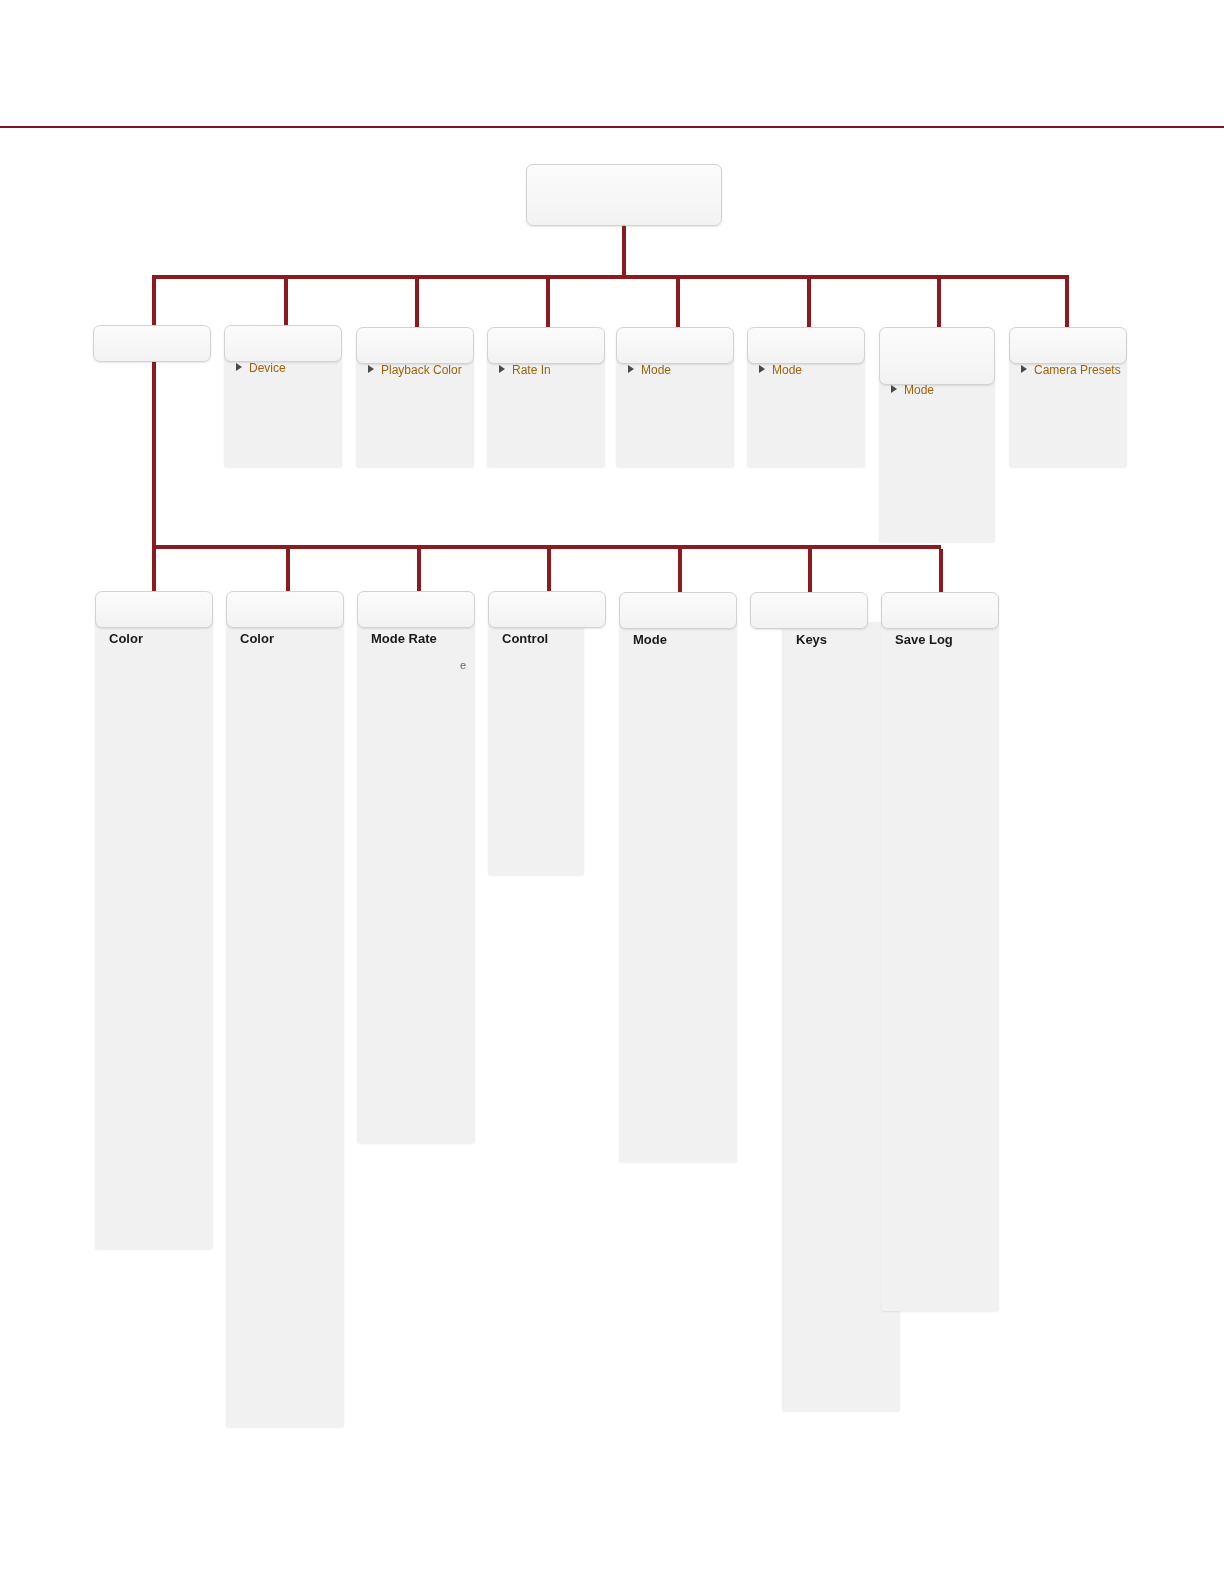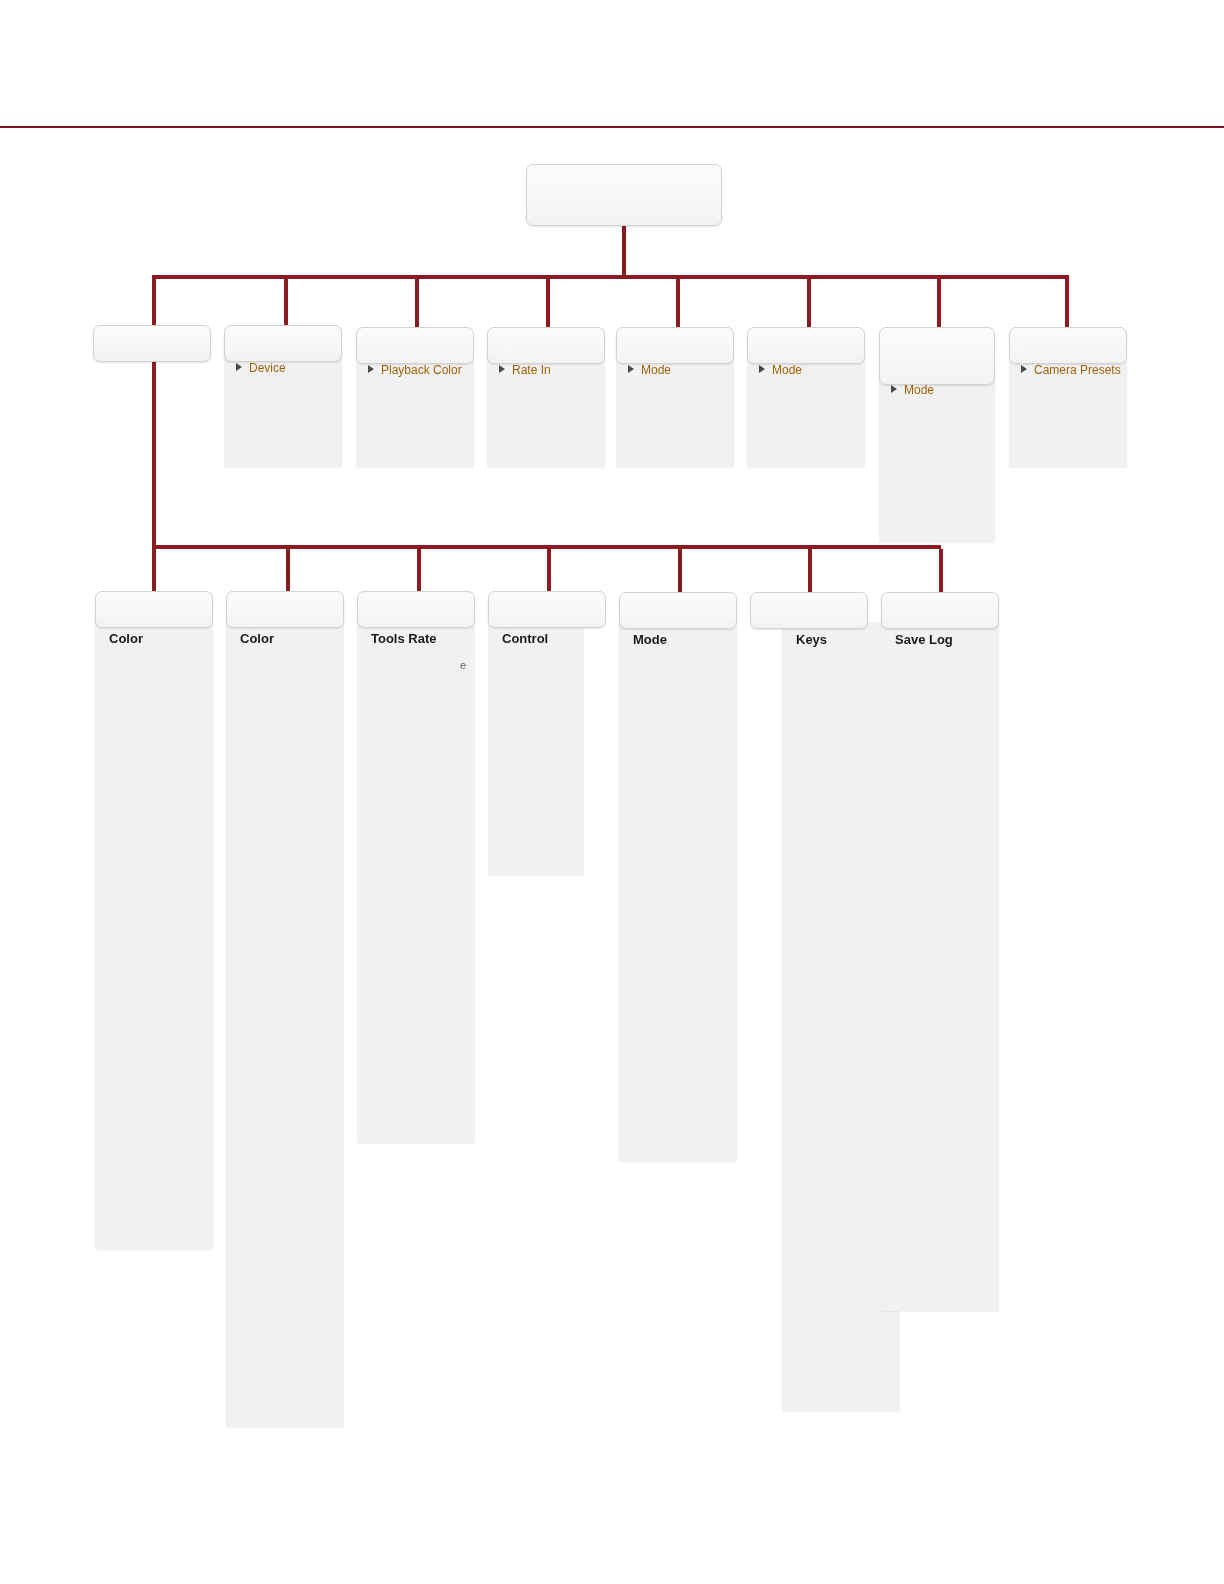--- a/index.html
+++ b/index.html
@@ -216,21 +216,21 @@
       <div class="body-label bold">
         <span>Color</span>
       </div>
     </div>
     <div class="node-head" style="width:118px; height:37px;"></div>
   </div>
 
   <div class="node" style="left:357px; top:591px; width:118px;">
     <div class="node-body rounded-bottom" style="top:30px; width:118px; height:522px;">
       <div class="body-label bold">
-        <span>Tools Rate</span>
+        <span>Mode Rate</span>
       </div>
       <div class="stray" style="left:103px; top:38px;">e</div>
     </div>
     <div class="node-head" style="width:118px; height:37px;"></div>
   </div>
 
   <div class="node" style="left:488px; top:591px; width:118px;">
     <div class="node-body rounded-bottom" style="top:30px; width:96px; height:254px;">
       <div class="body-label bold">
         <span>Control</span>

